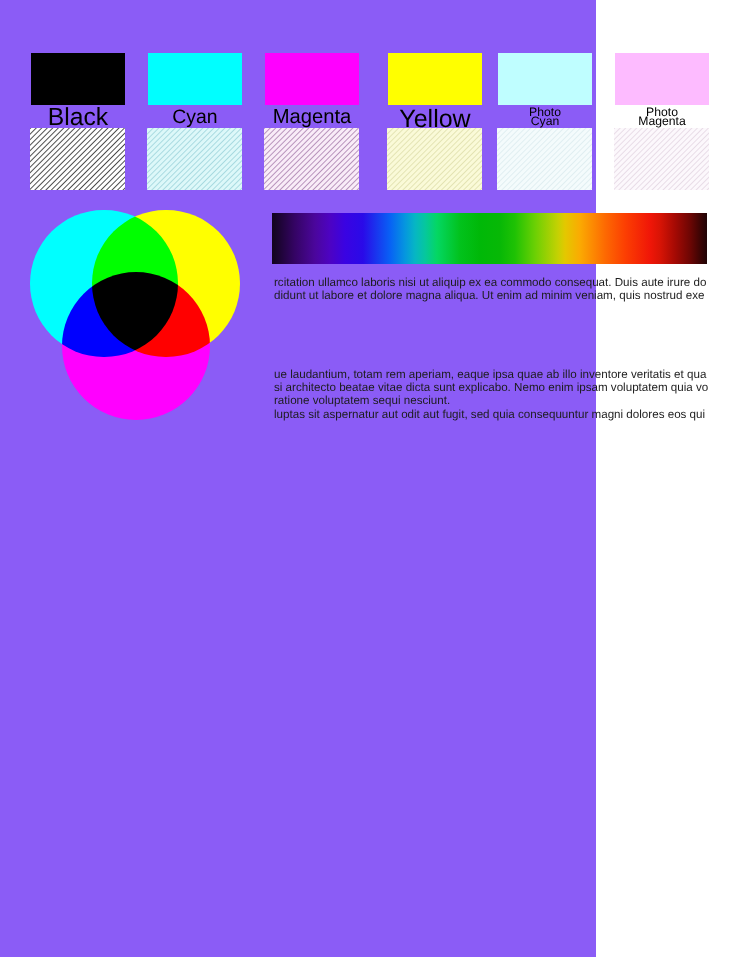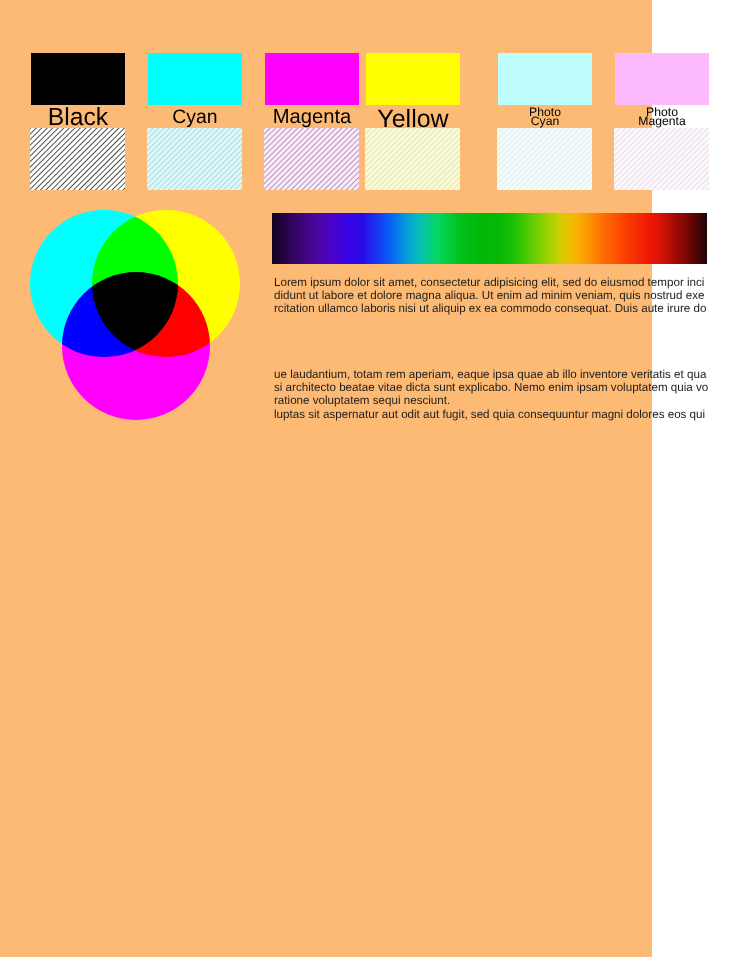--- a/index.html
+++ b/index.html
@@ -1,21 +1,21 @@
 <!DOCTYPE html>
 <html><head>
 <meta charset="utf-8">
 <title>Printer Colour Test Page</title>
 <style>
   html,body{margin:0;padding:0;background:#ffffff;}
   body{width:744px;height:957px;overflow:hidden;
        font-family:"Liberation Sans", sans-serif;
        -webkit-font-smoothing:antialiased;
        text-rendering:geometricPrecision;}
-  #page{position:relative;width:652px;height:957px;background:#fdba74;}
+  #page{position:relative;width:596px;height:957px;background:#8b5cf6;}
 
   
   .swatch-cell{position:absolute;top:0;width:94px;height:190px;}
   .swatch-chip{position:absolute;left:0;top:53px;width:94px;height:52px;}
   .swatch-label-line{position:absolute;left:-20px;width:134px;
        text-align:center;color:#000;white-space:nowrap;line-height:0;
        will-change:transform;}
   .swatch-hatch{position:absolute;left:-1px;top:128px;width:95px;height:62px;
                 display:block;}
 
@@ -71,21 +71,21 @@
         <svg class="swatch-hatch" width="95" height="62" viewBox="0 0 95 62">
           <defs>
             <pattern id="hatch2" width="3.9" height="3.9" patternUnits="userSpaceOnUse" patternTransform="rotate(-45 0 0)">
               <rect width="3.9" height="3.9" fill="#f9ecf8"></rect>
               <rect width="3.9" height="0.9" fill="#b28cb6"></rect>
             </pattern>
           </defs>
           <rect width="95" height="62" fill="url(#hatch2)"></rect>
         </svg>
       </div>
-      <div class="swatch-cell" style="left: 366px;">
+      <div class="swatch-cell" style="left: 388px;">
         <div class="swatch-chip" style="background: rgb(255, 255, 0);"></div>
         <div class="swatch-label-line" style="font-size: 25px; top: 118.537px;">Yellow</div>
         <svg class="swatch-hatch" width="95" height="62" viewBox="0 0 95 62">
           <defs>
             <pattern id="hatch3" width="3.9" height="3.9" patternUnits="userSpaceOnUse" patternTransform="rotate(-45 0 0)">
               <rect width="3.9" height="3.9" fill="#fafad8"></rect>
               <rect width="3.9" height="0.9" fill="#e2e1b0"></rect>
             </pattern>
           </defs>
           <rect width="95" height="62" fill="url(#hatch3)"></rect>
@@ -124,23 +124,22 @@
   <div id="venn">
       <div class="vcircle" style="left: 30.2px; top: 209.7px; height: 147.6px; width: 147.6px; background: rgb(0, 255, 255);"></div>
       <div class="vcircle" style="left: 92.4px; top: 209.7px; height: 147.6px; width: 147.6px; background: rgb(255, 255, 0);"></div>
       <div class="vcircle" style="left: 61.5px; top: 272.4px; height: 148px; width: 148px; background: rgb(255, 0, 255);"></div>
     </div>
 
   <div id="spectrum" style="background: linear-gradient(to right, rgb(18, 3, 32) 0%, rgb(20, 4, 34) 0.46%, rgb(52, 4, 99) 5.17%, rgb(75, 6, 156) 9.89%, rgb(77, 3, 195) 13.33%, rgb(58, 3, 226) 16.78%, rgb(42, 10, 232) 20.92%, rgb(8, 97, 245) 27.13%, rgb(5, 150, 223) 30.57%, rgb(6, 182, 196) 32.87%, rgb(6, 199, 158) 35.17%, rgb(4, 215, 99) 37.93%, rgb(2, 194, 28) 43.22%, rgb(0, 184, 8) 47.82%, rgb(7, 184, 6) 52.41%, rgb(31, 194, 4) 55.86%, rgb(107, 208, 4) 60.46%, rgb(197, 209, 3) 65.75%, rgb(227, 200, 0) 67.36%, rgb(251, 170, 2) 70.8%, rgb(253, 106, 2) 76.55%, rgb(252, 63, 2) 81.15%, rgb(240, 22, 8) 86.9%, rgb(216, 20, 5) 89.2%, rgb(165, 10, 4) 92.64%, rgb(109, 6, 4) 96.09%, rgb(61, 4, 4) 98.39%, rgb(32, 4, 6) 100%);"></div>
 
   <div id="copy">
       <div class="para" style="top: 275.6px;">
-        <span>Lorem ipsum dolor sit amet, consectetur adipisicing elit, sed do eiusmod tempor inci</span>
+        <span>rcitation ullamco laboris nisi ut aliquip ex ea commodo consequat. Duis aute irure do</span>
         <span>didunt ut labore et dolore magna aliqua. Ut enim ad minim veniam, quis nostrud exe</span>
-        <span>rcitation ullamco laboris nisi ut aliquip ex ea commodo consequat. Duis aute irure do</span>
       </div>
       <div class="para" style="top: 367.7px;">
         <span>ue laudantium, totam rem aperiam, eaque ipsa quae ab illo inventore veritatis et qua</span>
         <span>si architecto beatae vitae dicta sunt explicabo. Nemo enim ipsam voluptatem quia vo</span>
         <span>ratione voluptatem sequi nesciunt.</span>
         <span>luptas sit aspernatur aut odit aut fugit, sed quia consequuntur magni dolores eos qui</span>
       </div>
     </div>
 
 </div>

